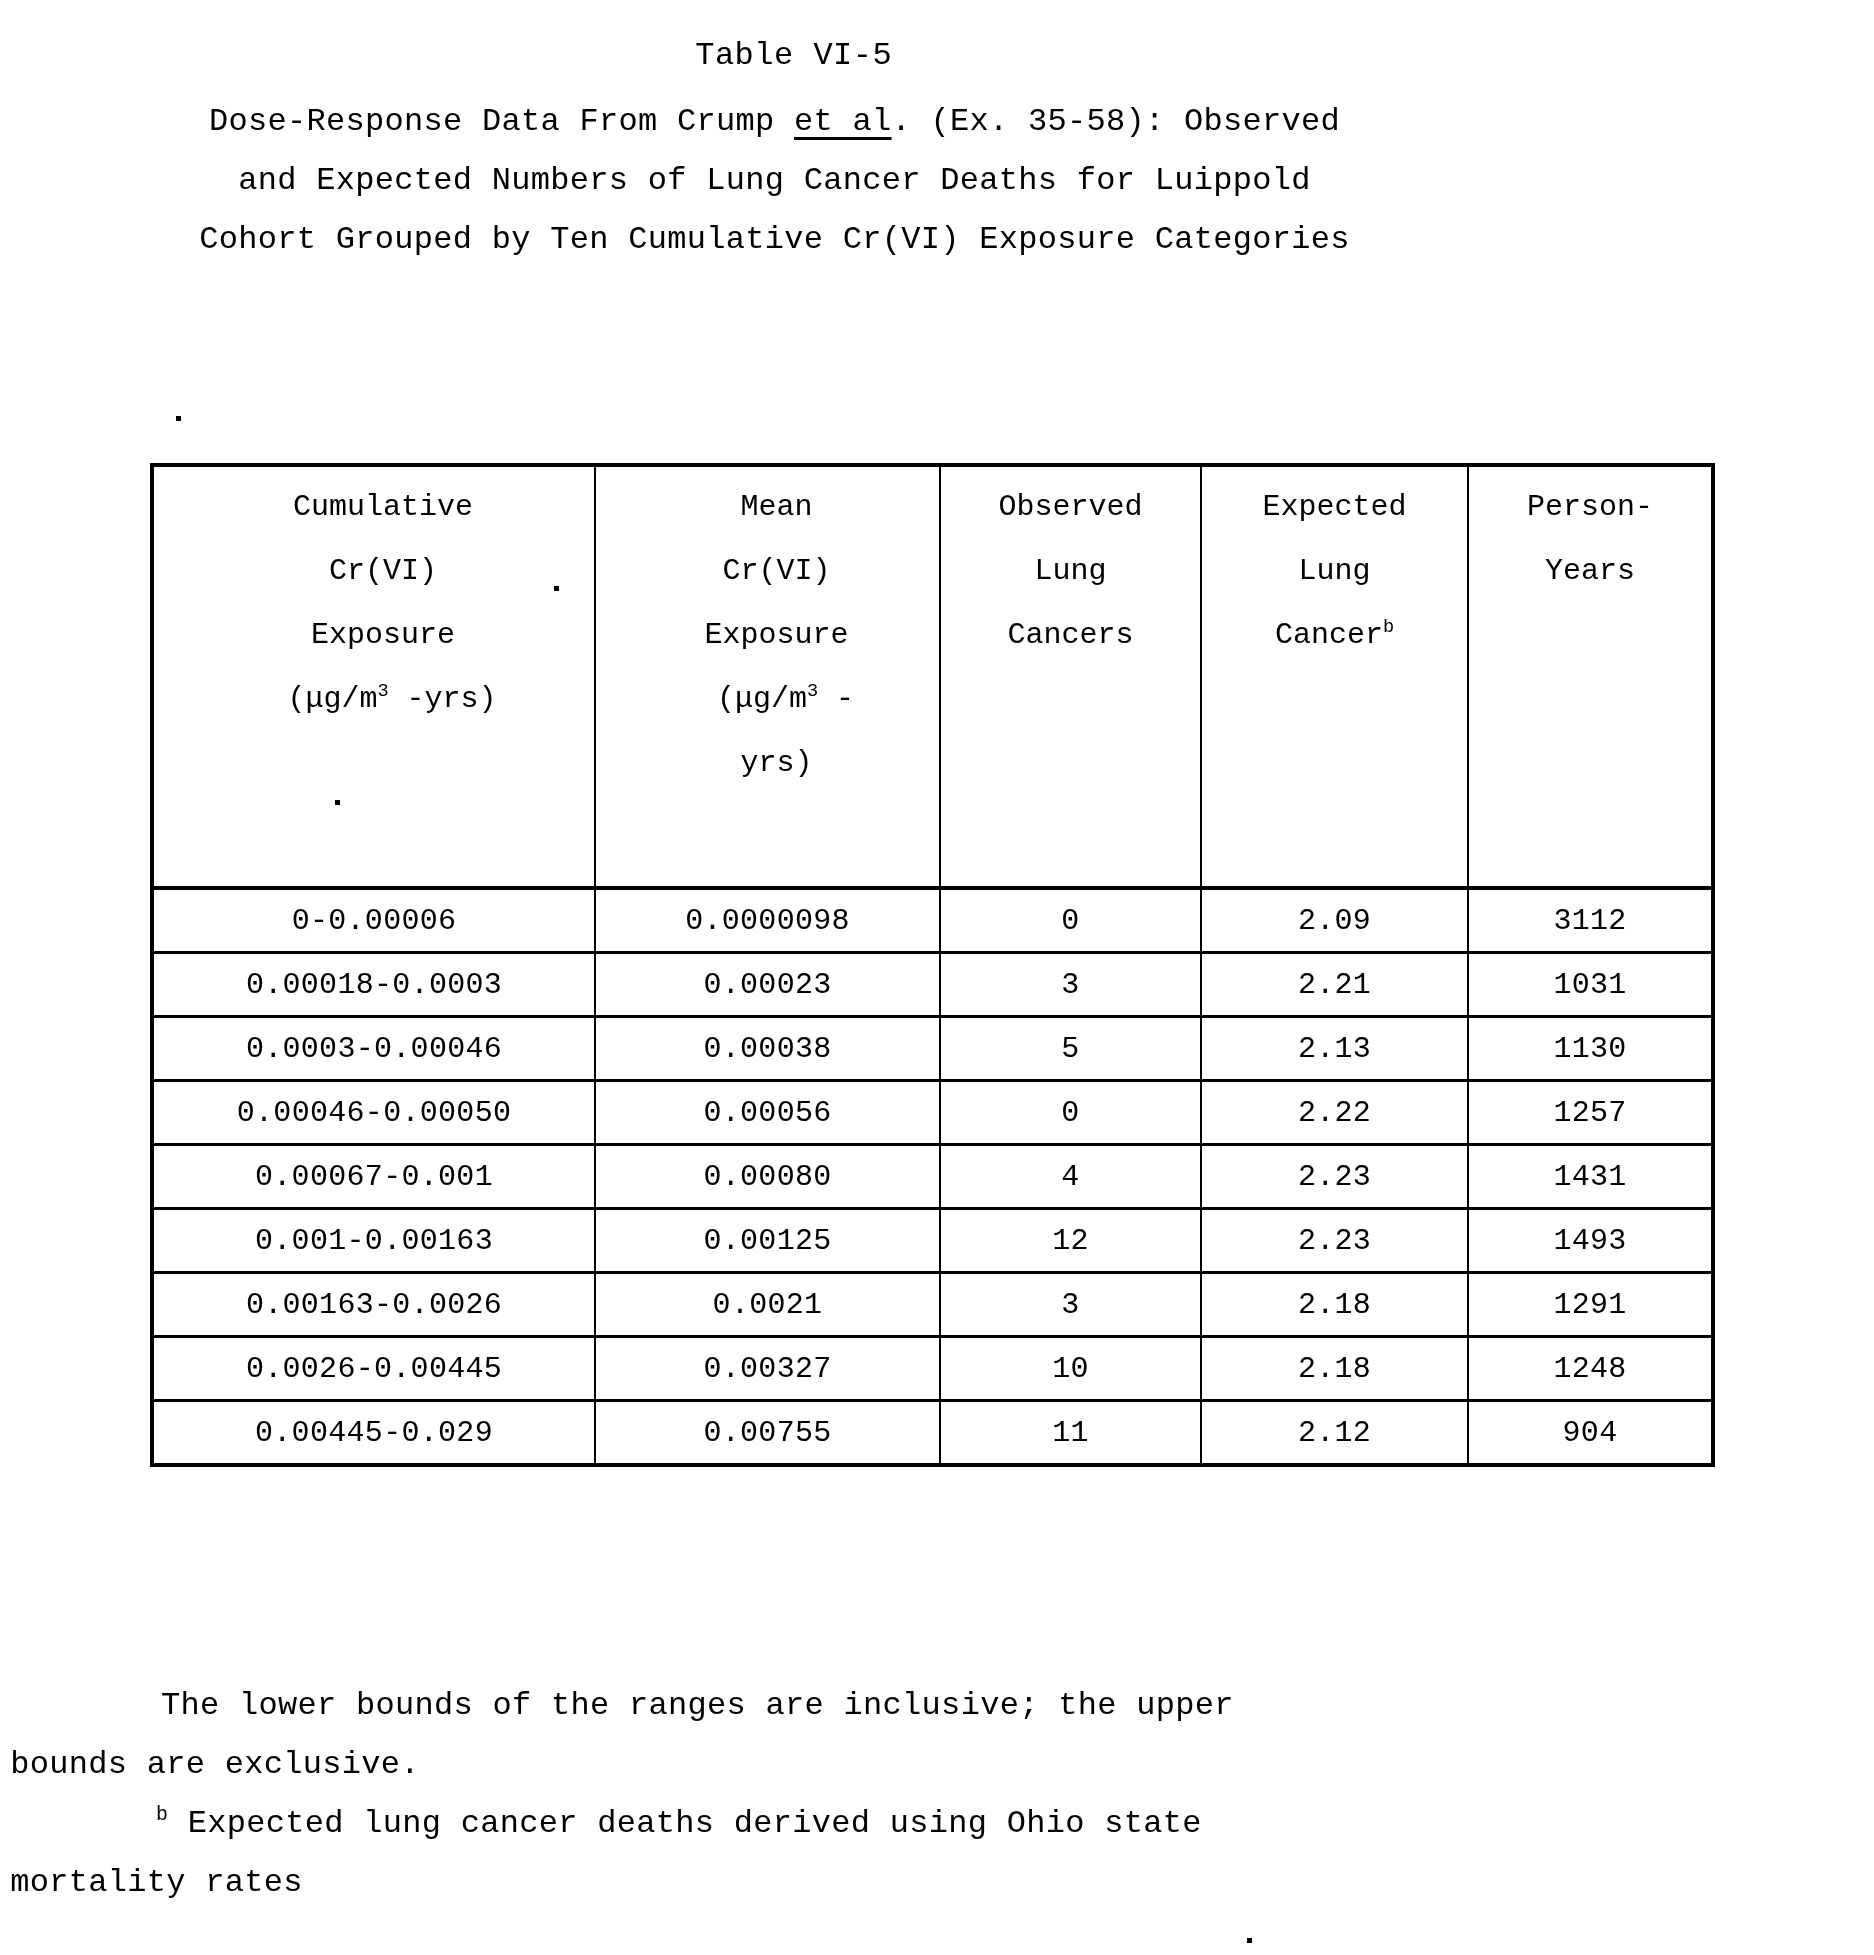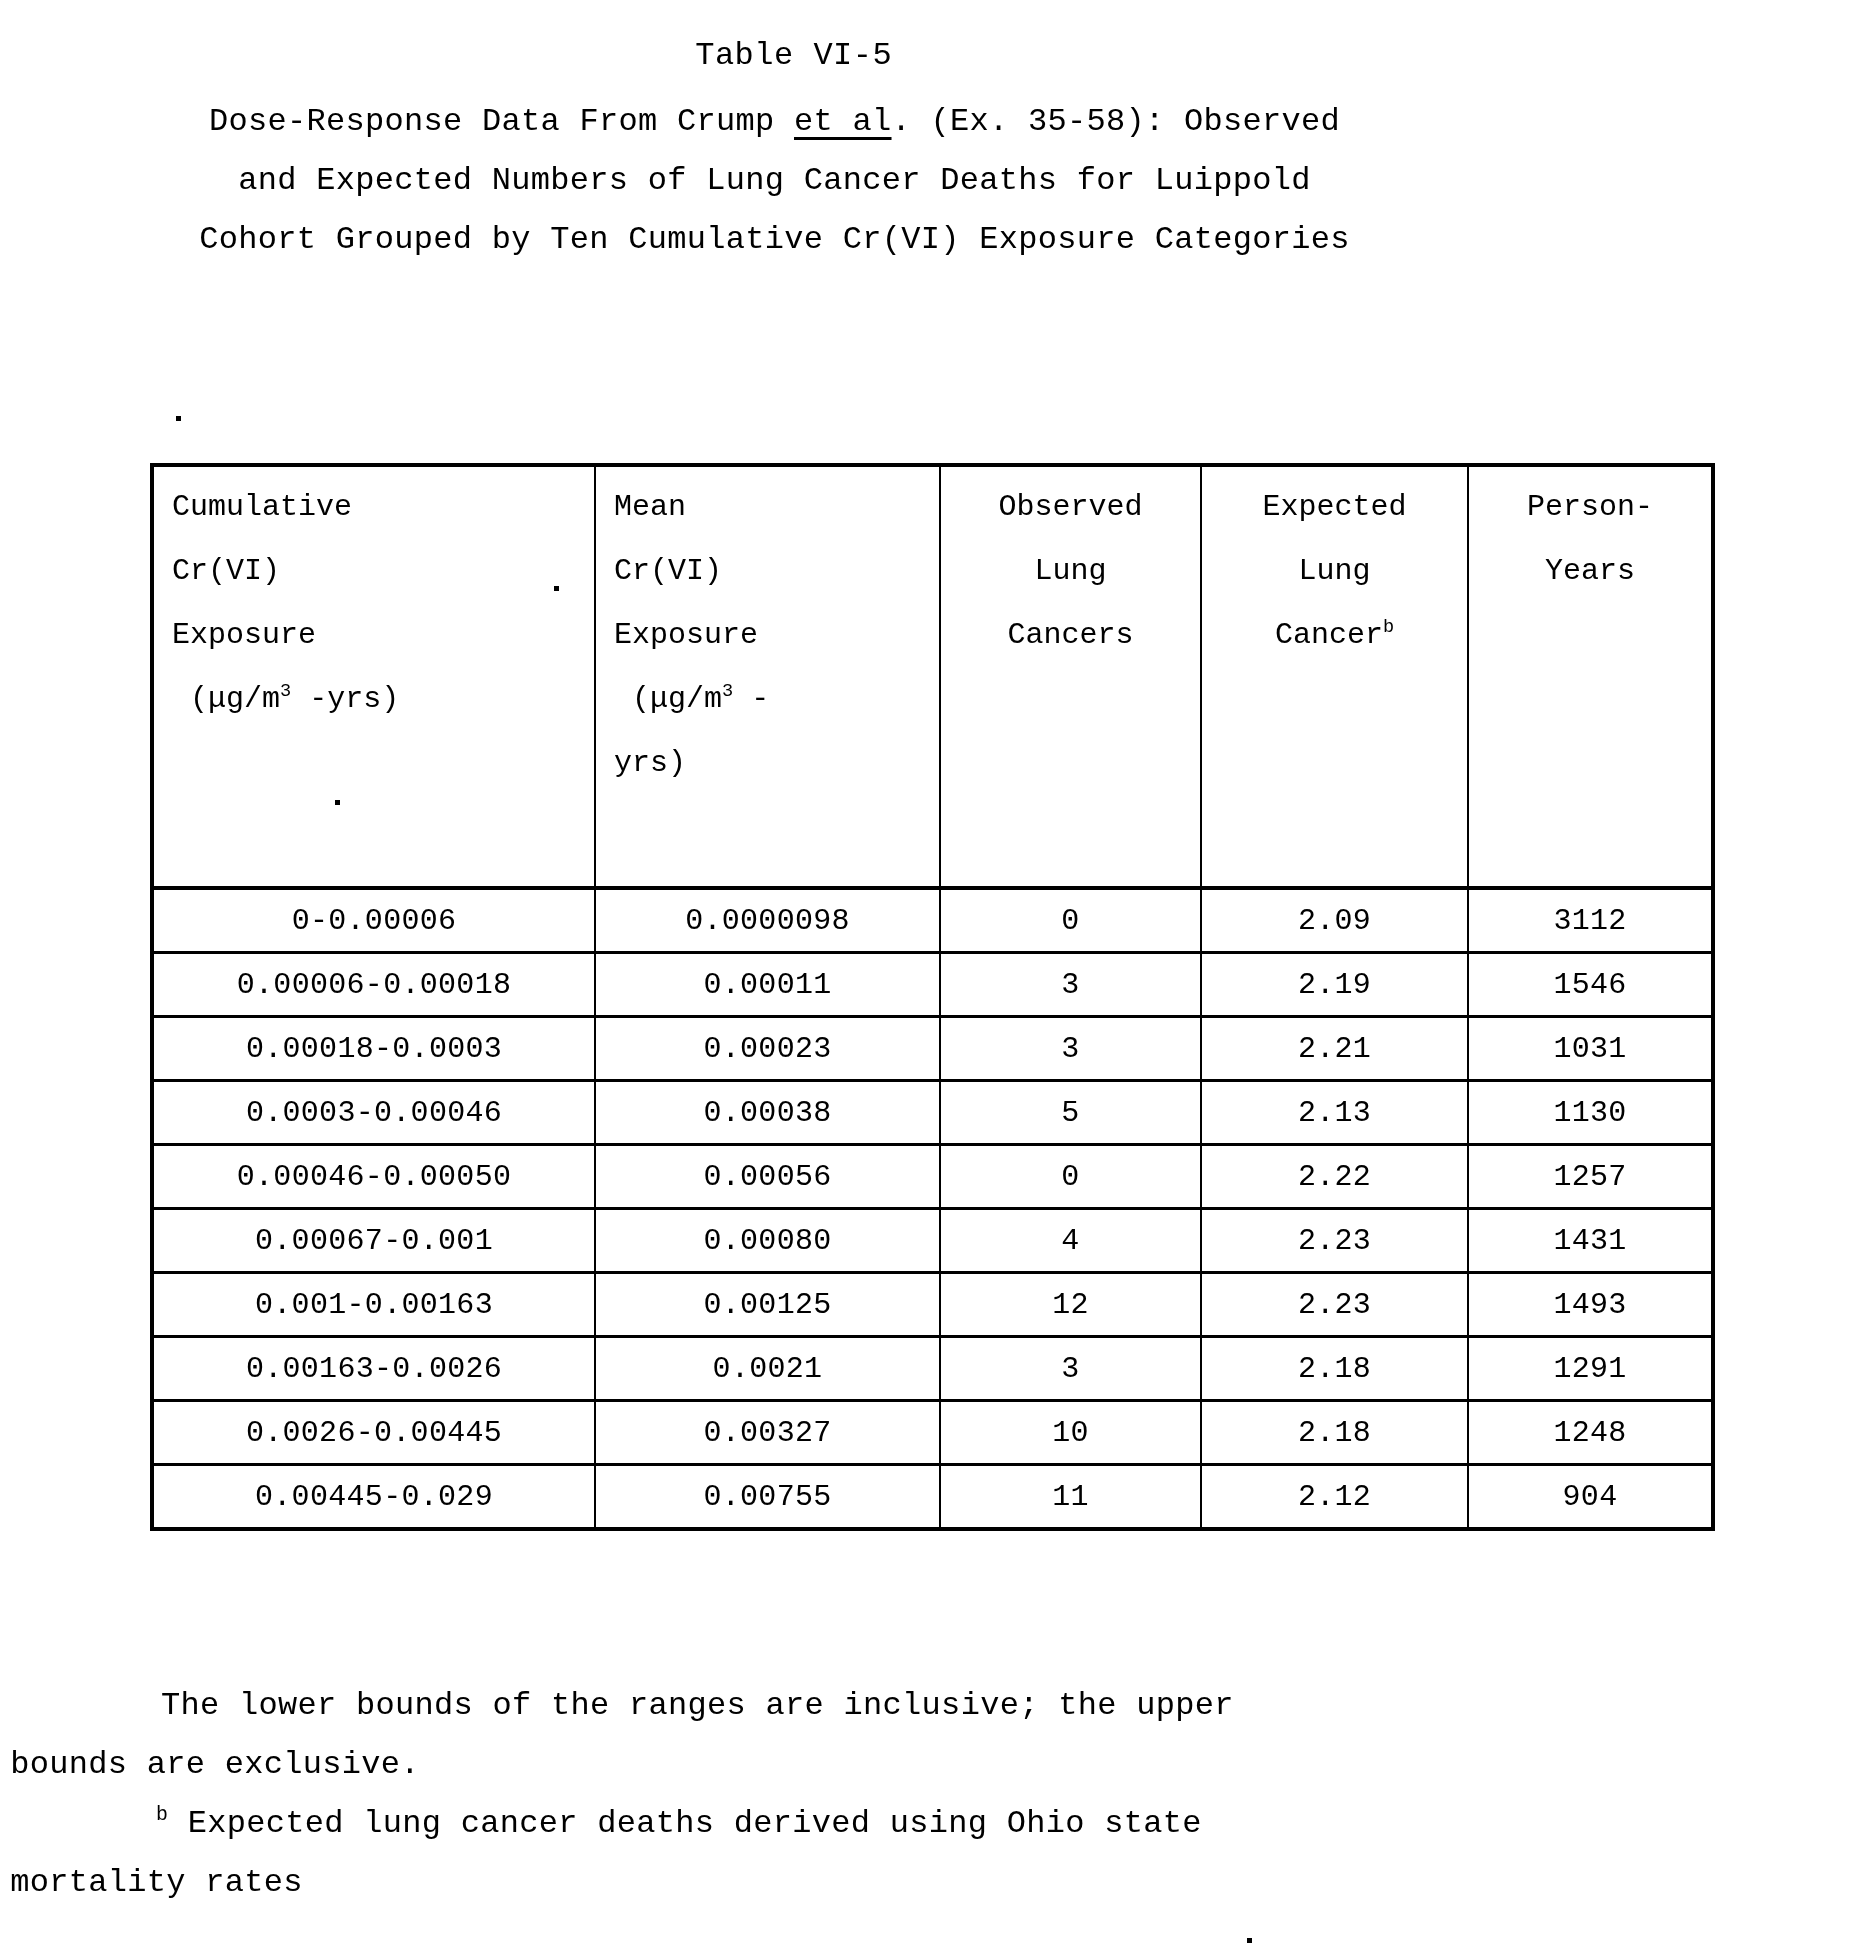--- a/index.html
+++ b/index.html
@@ -78,21 +78,21 @@
     border-bottom: 4.7px solid #000;
   }
   #data-table thead th {
     height: 411px;
     vertical-align: top;
     font-weight: normal;
     line-height: 64px;
     padding-top: 8.4px;
   }
   #data-table thead th.left-head {
-    text-align: left;
+    text-align: center;
     padding-left: 18px;
   }
   #data-table thead th.center-head {
     text-align: center;
   }
   #data-table thead th .hline {
     display: block;
     white-space: pre;
   }
   #data-table thead th .indent {
@@ -202,27 +202,20 @@
   </thead>
   <tbody>
     <tr>
       <td>0-0.00006</td>
       <td>0.0000098</td>
       <td>0</td>
       <td>2.09</td>
       <td>3112</td>
     </tr>
     <tr>
-      <td>0.00006-0.00018</td>
-      <td>0.00011</td>
-      <td>3</td>
-      <td>2.19</td>
-      <td>1546</td>
-    </tr>
-    <tr>
       <td>0.00018-0.0003</td>
       <td>0.00023</td>
       <td>3</td>
       <td>2.21</td>
       <td>1031</td>
     </tr>
     <tr>
       <td>0.0003-0.00046</td>
       <td>0.00038</td>
       <td>5</td>

